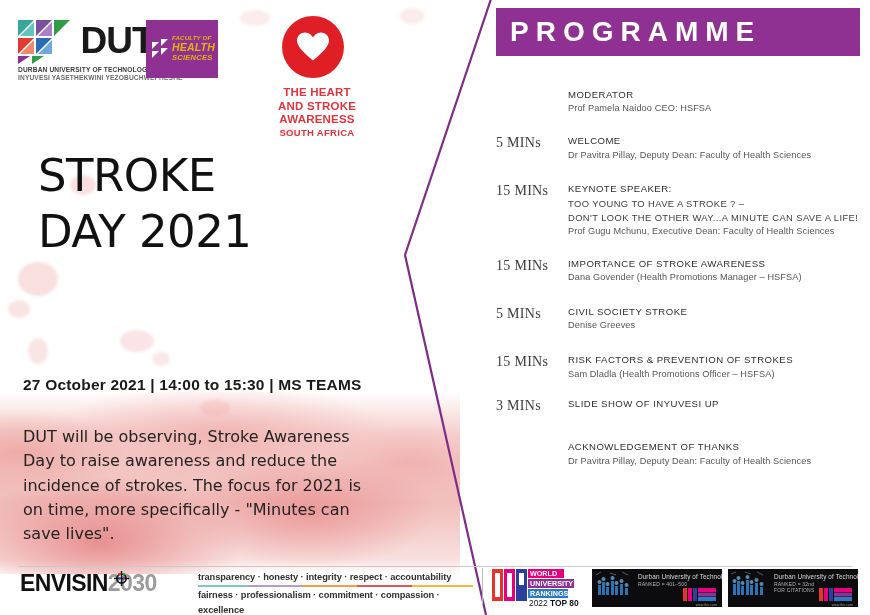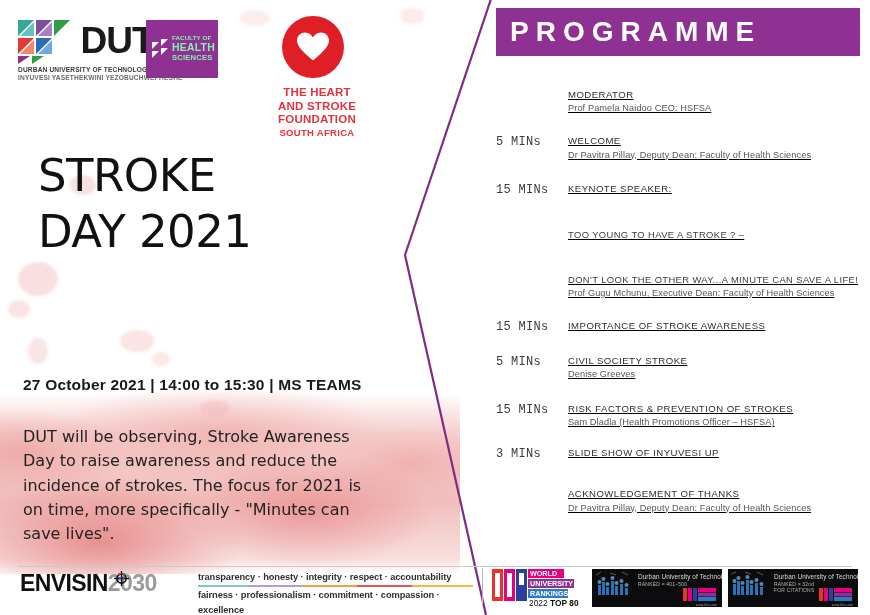--- a/index.html
+++ b/index.html
@@ -65,21 +65,21 @@
     color: #3a3a3a; margin-top: 2px; white-space: nowrap;
   }
   .dut-sub2 { color: #6a6a6a; margin-top: 1px; }
 
   .fhs-logo {
     position: absolute; left: 146px; top: 20px;
     width: 72px; height: 58px; background: #8E3192;
     display: flex; align-items: center; padding-left: 5px; gap: 3px;
   }
   .fhs-mark { width: 18px; height: 22px; position: relative; flex: none; }
-  .fhs-text { color:#86efac; font-family: "Liberation Sans", sans-serif; font-weight:700; line-height: 1.12; }
+  .fhs-text { color:#eab308; font-family: "Liberation Sans", sans-serif; font-weight:700; line-height: 1.12; font-style: italic; }
   .fhs-t1 { font-size: 6.2px; letter-spacing:.1px; }
   .fhs-t2 { font-size: 10.5px; letter-spacing:.2px; }
   .fhs-t3 { font-size: 7.6px;  letter-spacing:.2px; }
 
   .hsf-logo { position: absolute; left: 272px; top: 16px; width: 90px; text-align: center; }
   .hsf-circle {
     width: 62px; height: 62px; border-radius: 50%;
     background: #E01E26; position: relative; margin-left: 10px;
   }
   .hsf-heart { position: absolute; left: 50%; top: 50%; transform: translate(-50%,-52%); }
@@ -113,35 +113,35 @@
     position: absolute; left: 496px; top: 8px; width: 364px; height: 48px;
     background: #8E3192; color: #fff;
     font-family: "Liberation Sans", sans-serif;
     font-weight: 700; font-size: 28px; letter-spacing: 7px;
     display: flex; align-items: center; padding-left: 14px;
   }
   .prog-list { position: absolute; left: 496px; top: 88px; width: 374px; }
   .prog-row { position: relative; display: flex; }
   .prog-time {
     width: 72px; flex: none;
-    font-family: Liberation Mono, monospace;
-    font-size: 12px; color: #3c3c3c; letter-spacing: .3px; padding-top: 1px;
-  }
-  .prog-body { flex: 1; text-decoration: underline; }
+    font-family: Liberation Serif, serif;
+    font-size: 14px; color: #3c3c3c; letter-spacing: .3px; padding-top: 1px;
+  }
+  .prog-body { flex: 1; }
   .prog-title {
     font-family: "Liberation Sans", sans-serif;
     font-size: 9.6px; color: #2e2e2e; letter-spacing: .45px; line-height: 1.5;
   }
   .prog-detail {
     font-family: "Liberation Sans", sans-serif;
     font-size: 9.2px; color: #555; letter-spacing: .1px; line-height: 1.5;
   }
   .prog-extra {
     font-family: "Liberation Sans", sans-serif;
-    font-size: 9.4px; color: #3c3c3c; letter-spacing: .4px; line-height: 1.5; margin-top: 31px;
+    font-size: 9.4px; color: #3c3c3c; letter-spacing: .4px; line-height: 1.5;
   }
 
   
   .footer-rule {
     position: absolute; left: 18px; top: 566px; width: 834px; height: 1px; background: #c9c9c9;
   }
   .envision {
     position: absolute; left: 20px; top: 570px;
     font-family: "Liberation Sans", sans-serif;
     font-weight: 700; font-size: 23px; letter-spacing: -0.6px;
@@ -247,21 +247,21 @@
 
     <div class="hsf-logo">
       <div class="hsf-circle">
         <svg class="hsf-heart" width="34" height="30" viewBox="0 0 34 30">
           <path d="M17 29 C6 20 1 14 1 9 C1 4 5 1 9 1 C13 1 16 4 17 6 C18 4 21 1 25 1 C29 1 33 4 33 9 C33 14 28 20 17 29 Z" fill="#ffffff"></path>
         </svg>
       </div>
       <div class="hsf-text">
         <div>THE HEART</div>
         <div>AND STROKE</div>
-        <div>FOUNDATION</div>
+        <div>AWARENESS</div>
         <div class="sa">SOUTH AFRICA</div>
       </div>
     </div>
   </div>
 
   <div class="title">
     <div>STROKE</div>
     <div>DAY 2021</div>
   </div>
 
@@ -291,20 +291,21 @@
           <div class="prog-title">KEYNOTE SPEAKER:</div>
           <div class="prog-extra">TOO YOUNG TO HAVE A STROKE ? –</div>
           <div class="prog-extra">DON'T LOOK THE OTHER WAY...A MINUTE CAN SAVE A LIFE!</div>
           <div class="prog-detail">Prof Gugu Mchunu, Executive Dean: Faculty of Health Sciences</div>
         </div>
       </div>
       <div class="prog-row" style="margin-bottom: 20px;">
         <div class="prog-time">15 MINs</div>
         <div class="prog-body">
           <div class="prog-title">IMPORTANCE OF STROKE AWARENESS</div>
+          <div class="prog-detail">Dana Govender (Health Promotions Manager – HSFSA)</div>
         </div>
       </div>
       <div class="prog-row" style="margin-bottom: 20px;">
         <div class="prog-time">5 MINs</div>
         <div class="prog-body">
           <div class="prog-title">CIVIL SOCIETY STROKE</div>
           <div class="prog-detail">Denise Greeves</div>
         </div>
       </div>
       <div class="prog-row" style="margin-bottom: 16px;">

